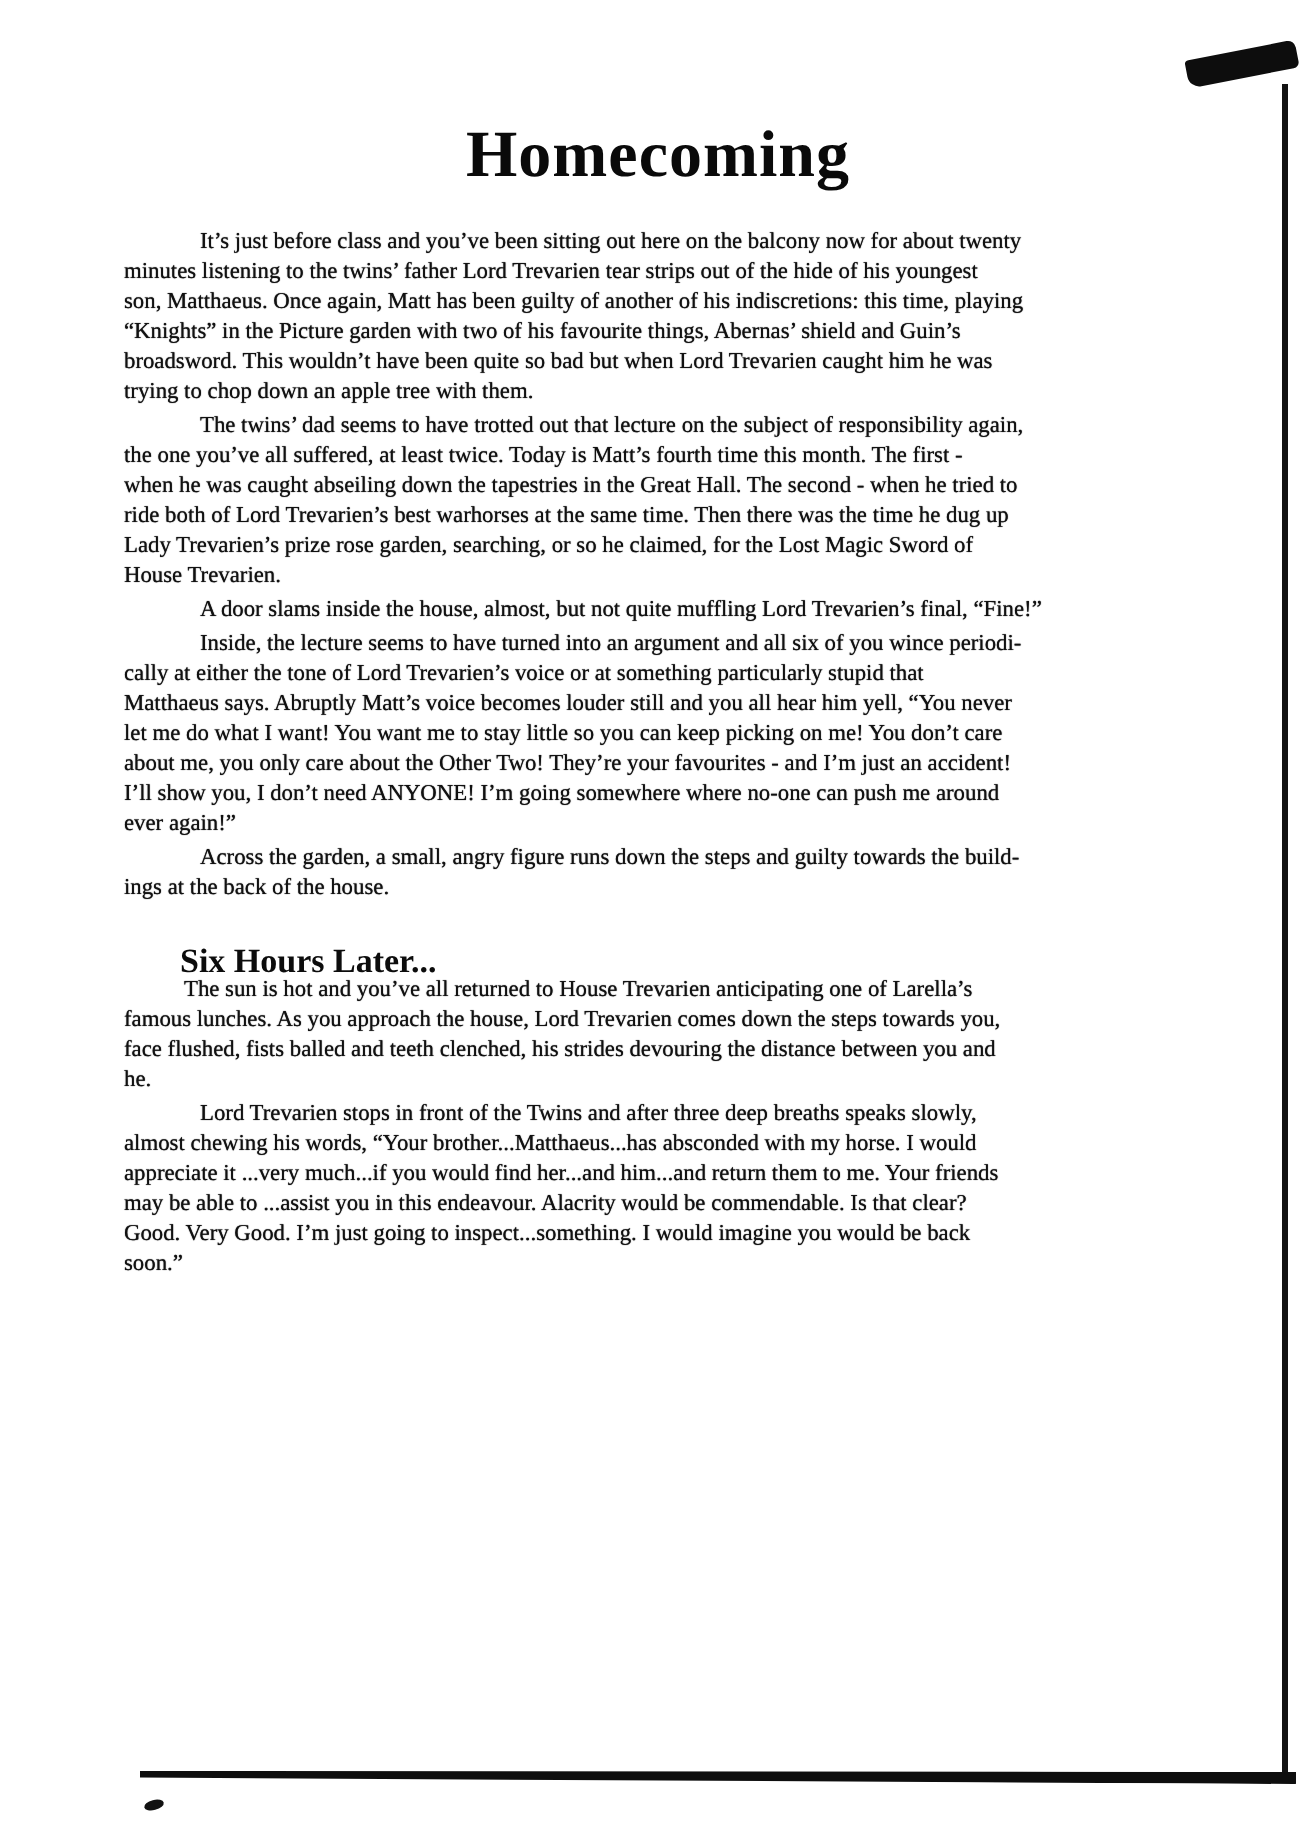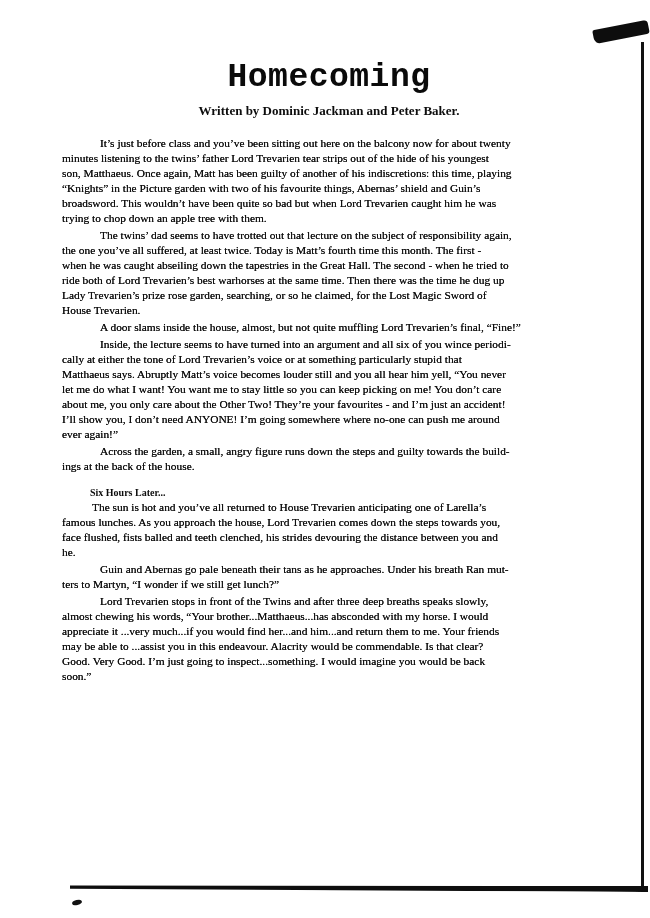--- a/index.html
+++ b/index.html
@@ -17,43 +17,42 @@
     box-sizing: border-box;
   }
   .title {
     margin: 0;
     text-align: center;
     font-size: 33px;
     line-height: 40px;
     font-weight: bold;
     letter-spacing: 0.5px;
     color: #0a0a0a;
-    font-family: Liberation Mono, monospace;
   }
   .subtitle {
     text-align: center;
     font-weight: bold;
     font-size: 13px;
     line-height: 16.5px;
     color: #0d0d0d;
   }
   .subtitle-wrap { margin-top: 5px; }
   .para {
     margin: 2px 0 0 0;
     white-space: pre;
     font-size: 11.4px;
     line-height: 15px;
     text-indent: 38px;
     color: #111111;
     text-shadow: 0 0 0.5px currentColor; 
   }
   .para.first { margin-top: 16px; }
   .section-heading {
-    margin: 11px 0 0 0;
-    font-size: 10px;
+    margin: 21px 0 0 0;
+    font-size: 17px;
     line-height: 15px;
     font-weight: bold;
     text-indent: 28px;
     color: #0c0c0c;
   }
   .para.after-heading { margin-top: 0; text-indent: 30px; }
   
   .smudge-tr {
     position: absolute; left: 593px; top: 25px;
     width: 56px; height: 14px;
@@ -81,21 +80,20 @@
     transform: rotate(-14deg);
   }
 </style>
 </head>
 <body>
 
 <div class="page">
   <h1 class="title">Homecoming</h1>
 
   <div class="subtitle-wrap">
-    <div class="subtitle">Written by Dominic Jackman and Peter Baker.</div>
   </div>
 
   <p class="para first">It’s just before class and you’ve been sitting out here on the balcony now for about twenty
 minutes listening to the twins’ father Lord Trevarien tear strips out of the hide of his youngest
 son, Matthaeus. Once again, Matt has been guilty of another of his indiscretions: this time, playing
 “Knights” in the Picture garden with two of his favourite things, Abernas’ shield and Guin’s
 broadsword. This wouldn’t have been quite so bad but when Lord Trevarien caught him he was
 trying to chop down an apple tree with them.</p>
   <p class="para">The twins’ dad seems to have trotted out that lecture on the subject of responsibility again,
 the one you’ve all suffered, at least twice. Today is Matt’s fourth time this month. The first -
@@ -113,22 +111,20 @@
 ever again!”</p>
   <p class="para">Across the garden, a small, angry figure runs down the steps and guilty towards the build-
 ings at the back of the house.</p>
 
   <h2 class="section-heading">Six Hours Later...</h2>
 
   <p class="para after-heading">The sun is hot and you’ve all returned to House Trevarien anticipating one of Larella’s
 famous lunches. As you approach the house, Lord Trevarien comes down the steps towards you,
 face flushed, fists balled and teeth clenched, his strides devouring the distance between you and
 he.</p>
-  <p class="para">Guin and Abernas go pale beneath their tans as he approaches. Under his breath Ran mut-
-ters to Martyn, “I wonder if we still get lunch?”</p>
   <p class="para">Lord Trevarien stops in front of the Twins and after three deep breaths speaks slowly,
 almost chewing his words, “Your brother...Matthaeus...has absconded with my horse. I would
 appreciate it ...very much...if you would find her...and him...and return them to me. Your friends
 may be able to ...assist you in this endeavour. Alacrity would be commendable. Is that clear?
 Good. Very Good. I’m just going to inspect...something. I would imagine you would be back
 soon.”</p>
 </div>
 
 <div class="smudge-tr"></div>
 <div class="edge-line-right"></div>

